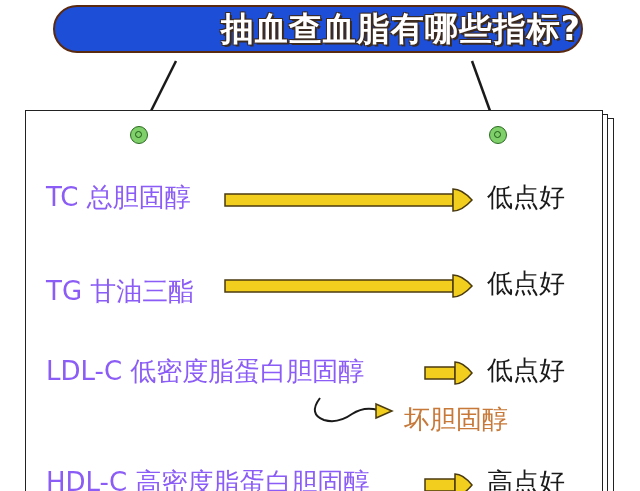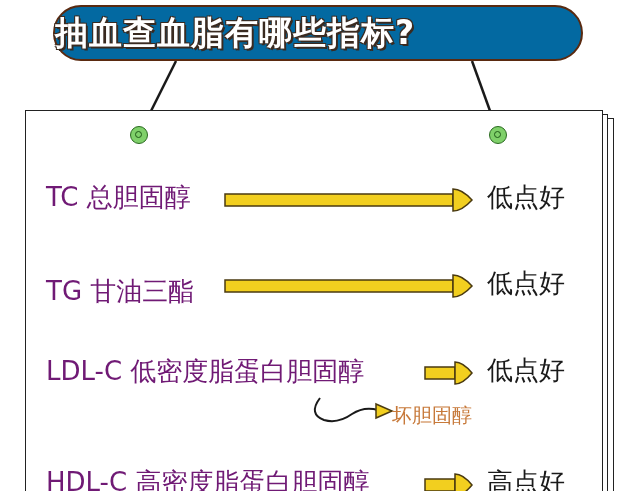--- a/index.html
+++ b/index.html
@@ -2,24 +2,24 @@
 <html><head>
 <meta charset="utf-8">
 <style>
   html, body { margin: 0; padding: 0; }
   body {
     width: 640px; height: 491px; overflow: hidden; position: relative;
     background: #ffffff;
     font-family: "DejaVu Sans", "Liberation Sans", sans-serif;
   }
   .title-pill {
-    position: absolute; left: 53px; top: 5px; width: 530px; height: 56px;
-    background: #0369a1; border: 2px solid #5a2a10; border-radius: 30px;
+    position: absolute; left: 53px; top: 5px; width: 530px; height: 48px;
+    background: #1d4ed8; border: 2px solid #5a2a10; border-radius: 30px;
     box-sizing: border-box;
-    display: flex; align-items: center; justify-content: flex-start;
+    display: flex; align-items: center; justify-content: flex-end;
   }
   .title-text {
     color: #ffffff; font-size: 33px; font-weight: bold; letter-spacing: 1px;
     text-shadow: 2px 2px 0 #3a2a20, -1px -1px 0 #3a2a20, 1px -1px 0 #3a2a20, -1px 1px 0 #3a2a20;
   }
   .strings { position: absolute; left: 0; top: 0; }
   .page-back2 {
     position: absolute; left: 34px; top: 118px; width: 580px; height: 400px;
     border: 1.5px solid #222; background: #fff; box-sizing: border-box;
   }
@@ -34,28 +34,28 @@
   .grommet {
     position: absolute; width: 18px; height: 18px; border-radius: 50%;
     background: #7fd06a; border: 1.5px solid #2a6a20; box-sizing: border-box;
   }
   .grommet::after {
     content: ""; position: absolute; left: 4px; top: 4px; width: 7px; height: 7px;
     border-radius: 50%; border: 1.5px solid #1f5a18; box-sizing: border-box;
   }
   .row {
     position: absolute; left: 46px; display: flex; align-items: center;
-    font-size: 26px; color: #701a75; white-space: nowrap;
+    font-size: 26px; color: #8b5cf6; white-space: nowrap;
   }
   .label { display: inline-block; }
   .result {
     position: absolute; left: 487px; font-size: 26px; color: #1a1a1a; white-space: nowrap;
   }
   .note {
-    position: absolute; left: 392px; top: 402px; font-size: 20px; color: #c7793a;
+    position: absolute; left: 404px; top: 402px; font-size: 26px; color: #c7793a;
   }
 </style>
 </head>
 <body>
 
 <svg class="strings" width="640" height="140">
   <line x1="176" y1="61" x2="140" y2="133" stroke="#1a1a1a" stroke-width="2.5"></line>
   <line x1="472" y1="61" x2="498" y2="133" stroke="#1a1a1a" stroke-width="2.5"></line>
 </svg>
 

